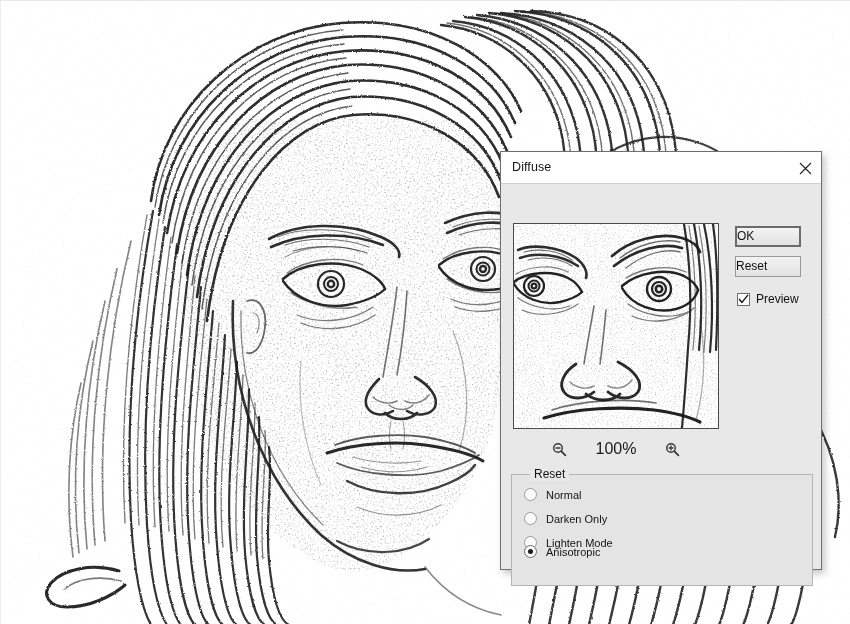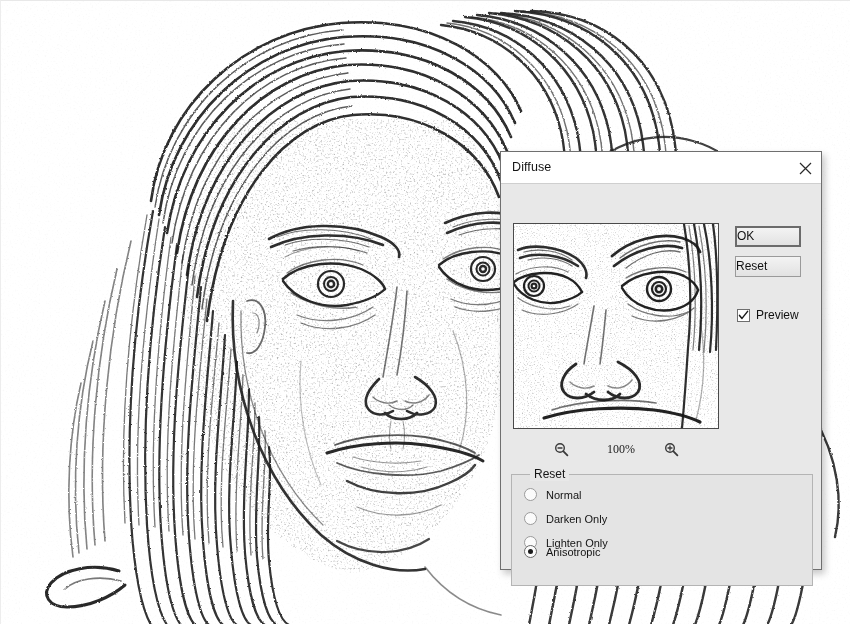--- a/index.html
+++ b/index.html
@@ -91,21 +91,21 @@
 
   
   #zoom-row {
     position: absolute;
     left: 12px; top: 252px;
     width: 206px; height: 26px;
     display: flex; align-items: center; justify-content: center;
     gap: 26px;
   }
   .zoom-btn { width: 20px; height: 20px; cursor: pointer; display:flex; align-items:center; justify-content:center; }
-  #zoom-level { font-size: 12px; color: #1a1a1a; min-width: 38px; text-align:right;font-family:Liberation Serif, serif; }
+  #zoom-level { font-size: 16px; color: #1a1a1a; min-width: 38px; text-align:left; }
 
   
   .dlg-btn {
     position: absolute;
     width: 66px; height: 21px;
     background: linear-gradient(#f3f3f3, #e2e2e2);
     font-family: "Liberation Sans", sans-serif;
     font-size: 12px;
     color: #111;
     line-height: 19px;
@@ -116,21 +116,21 @@
     left: 234px; top: 42px;
     border: 2px solid #6b6b6b;
     line-height: 17px;
   }
   #reset-button {
     left: 234px; top: 72px;
     border: 1px solid #9a9a9a;
   }
   #preview-check-row {
     position: absolute;
-    left: 236px; top: 124px;
+    left: 236px; top: 108px;
     display: flex; align-items: center; gap: 6px;
     cursor: pointer;
   }
   .checkbox {
     width: 13px; height: 13px;
     background: #ffffff;
     border: 1px solid #6e6e6e;
     box-sizing: border-box;
     display: flex; align-items: center; justify-content: center;
   }
@@ -575,21 +575,21 @@
           <span class="radio-label">Normal</span>
         </div>
 
         <div class="radio-row" style="top:37px;">
           <span class="radio"></span>
           <span class="radio-label">Darken Only</span>
         </div>
 
         <div class="radio-row" style="top:61px;">
           <span class="radio"></span>
-          <span class="radio-label">Lighten Only</span>
+          <span class="radio-label">Lighten Mode</span>
         </div>
 
         <div class="radio-row" style="top:70px;">
           <span class="radio checked"></span>
           <span class="radio-label">Anisotropic</span>
         </div>
       </div>
 
     </div>
   </div>

